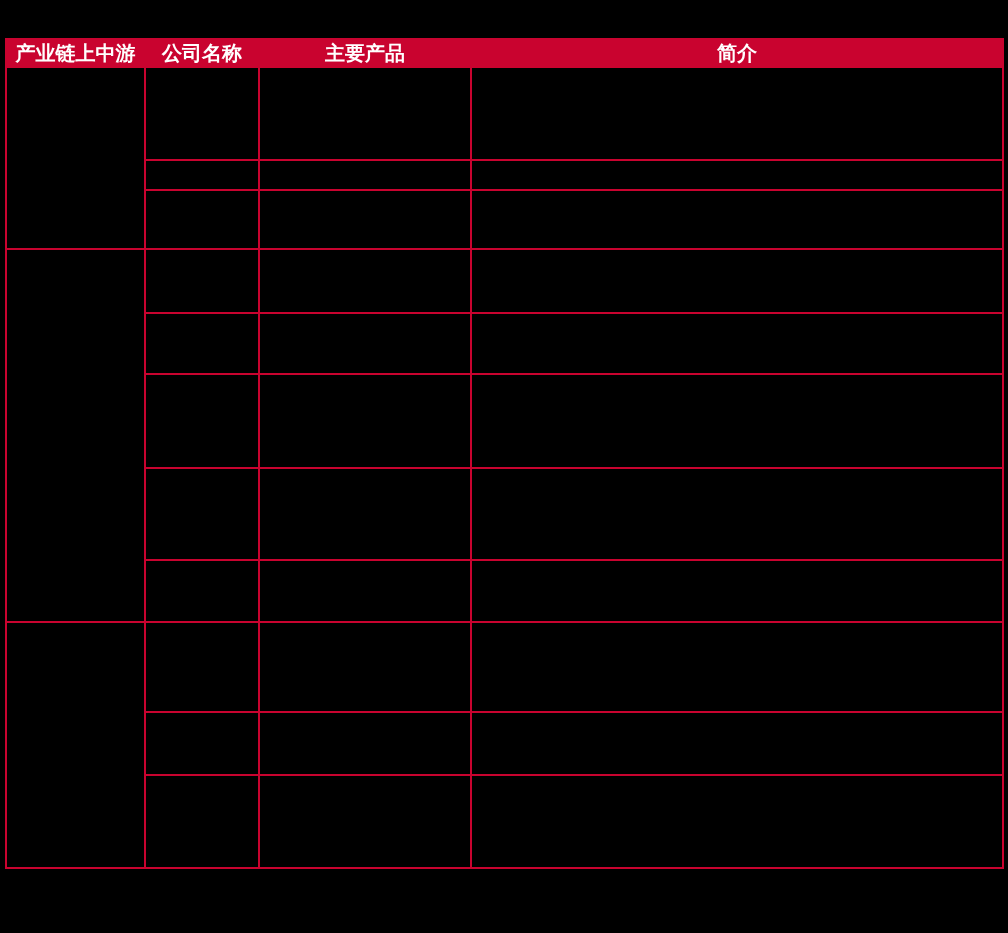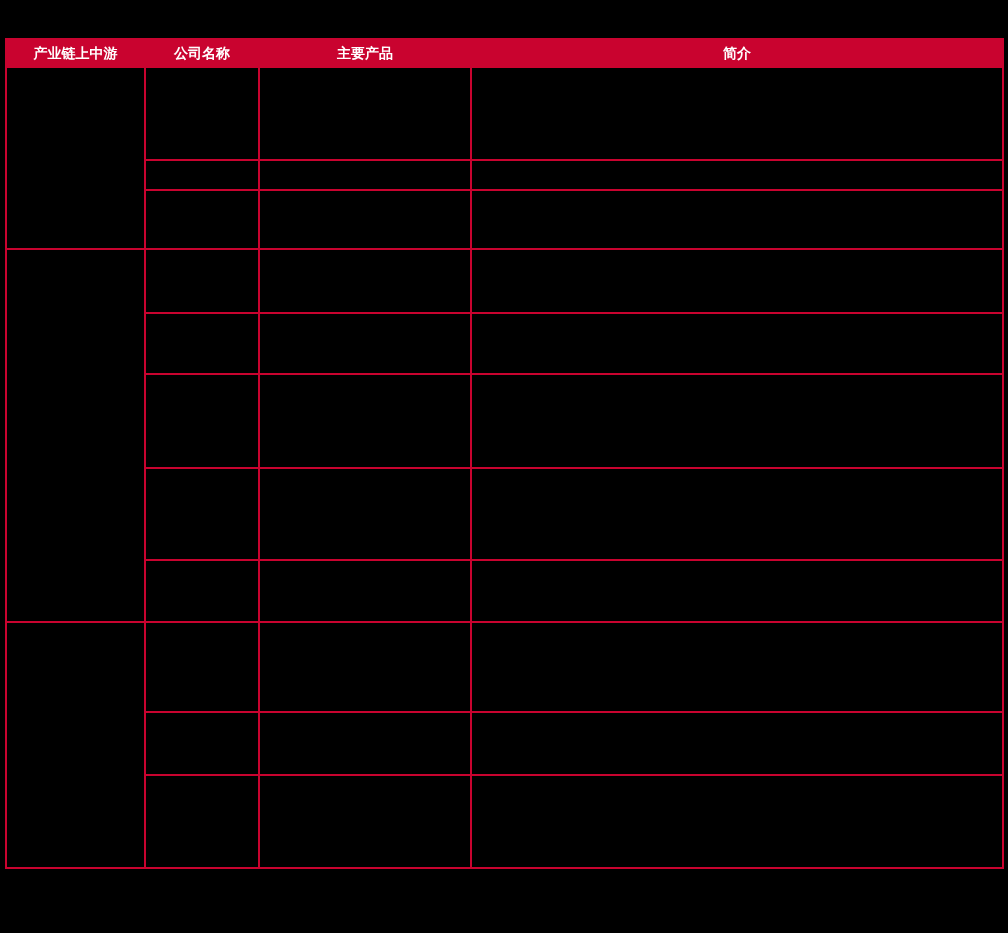--- a/index.html
+++ b/index.html
@@ -29,21 +29,21 @@
     padding: 0;
     background: #000000;
     color: #000000;
     font-size: 14px;
     overflow: hidden;
   }
   table.report-table thead th {
     background: #C9032F;
     color: #FFFFFF;
     font-weight: bold;
-    font-size: 14px;
+    font-size: 20px;
     text-align: center;
     height: 26px;
     line-height: 26px;
     border-color: #C9032F;
   }
   
   .r1  { height: 93px; }
   .r2  { height: 30px; }
   .r3  { height: 59px; }
   .r4  { height: 64px; }

